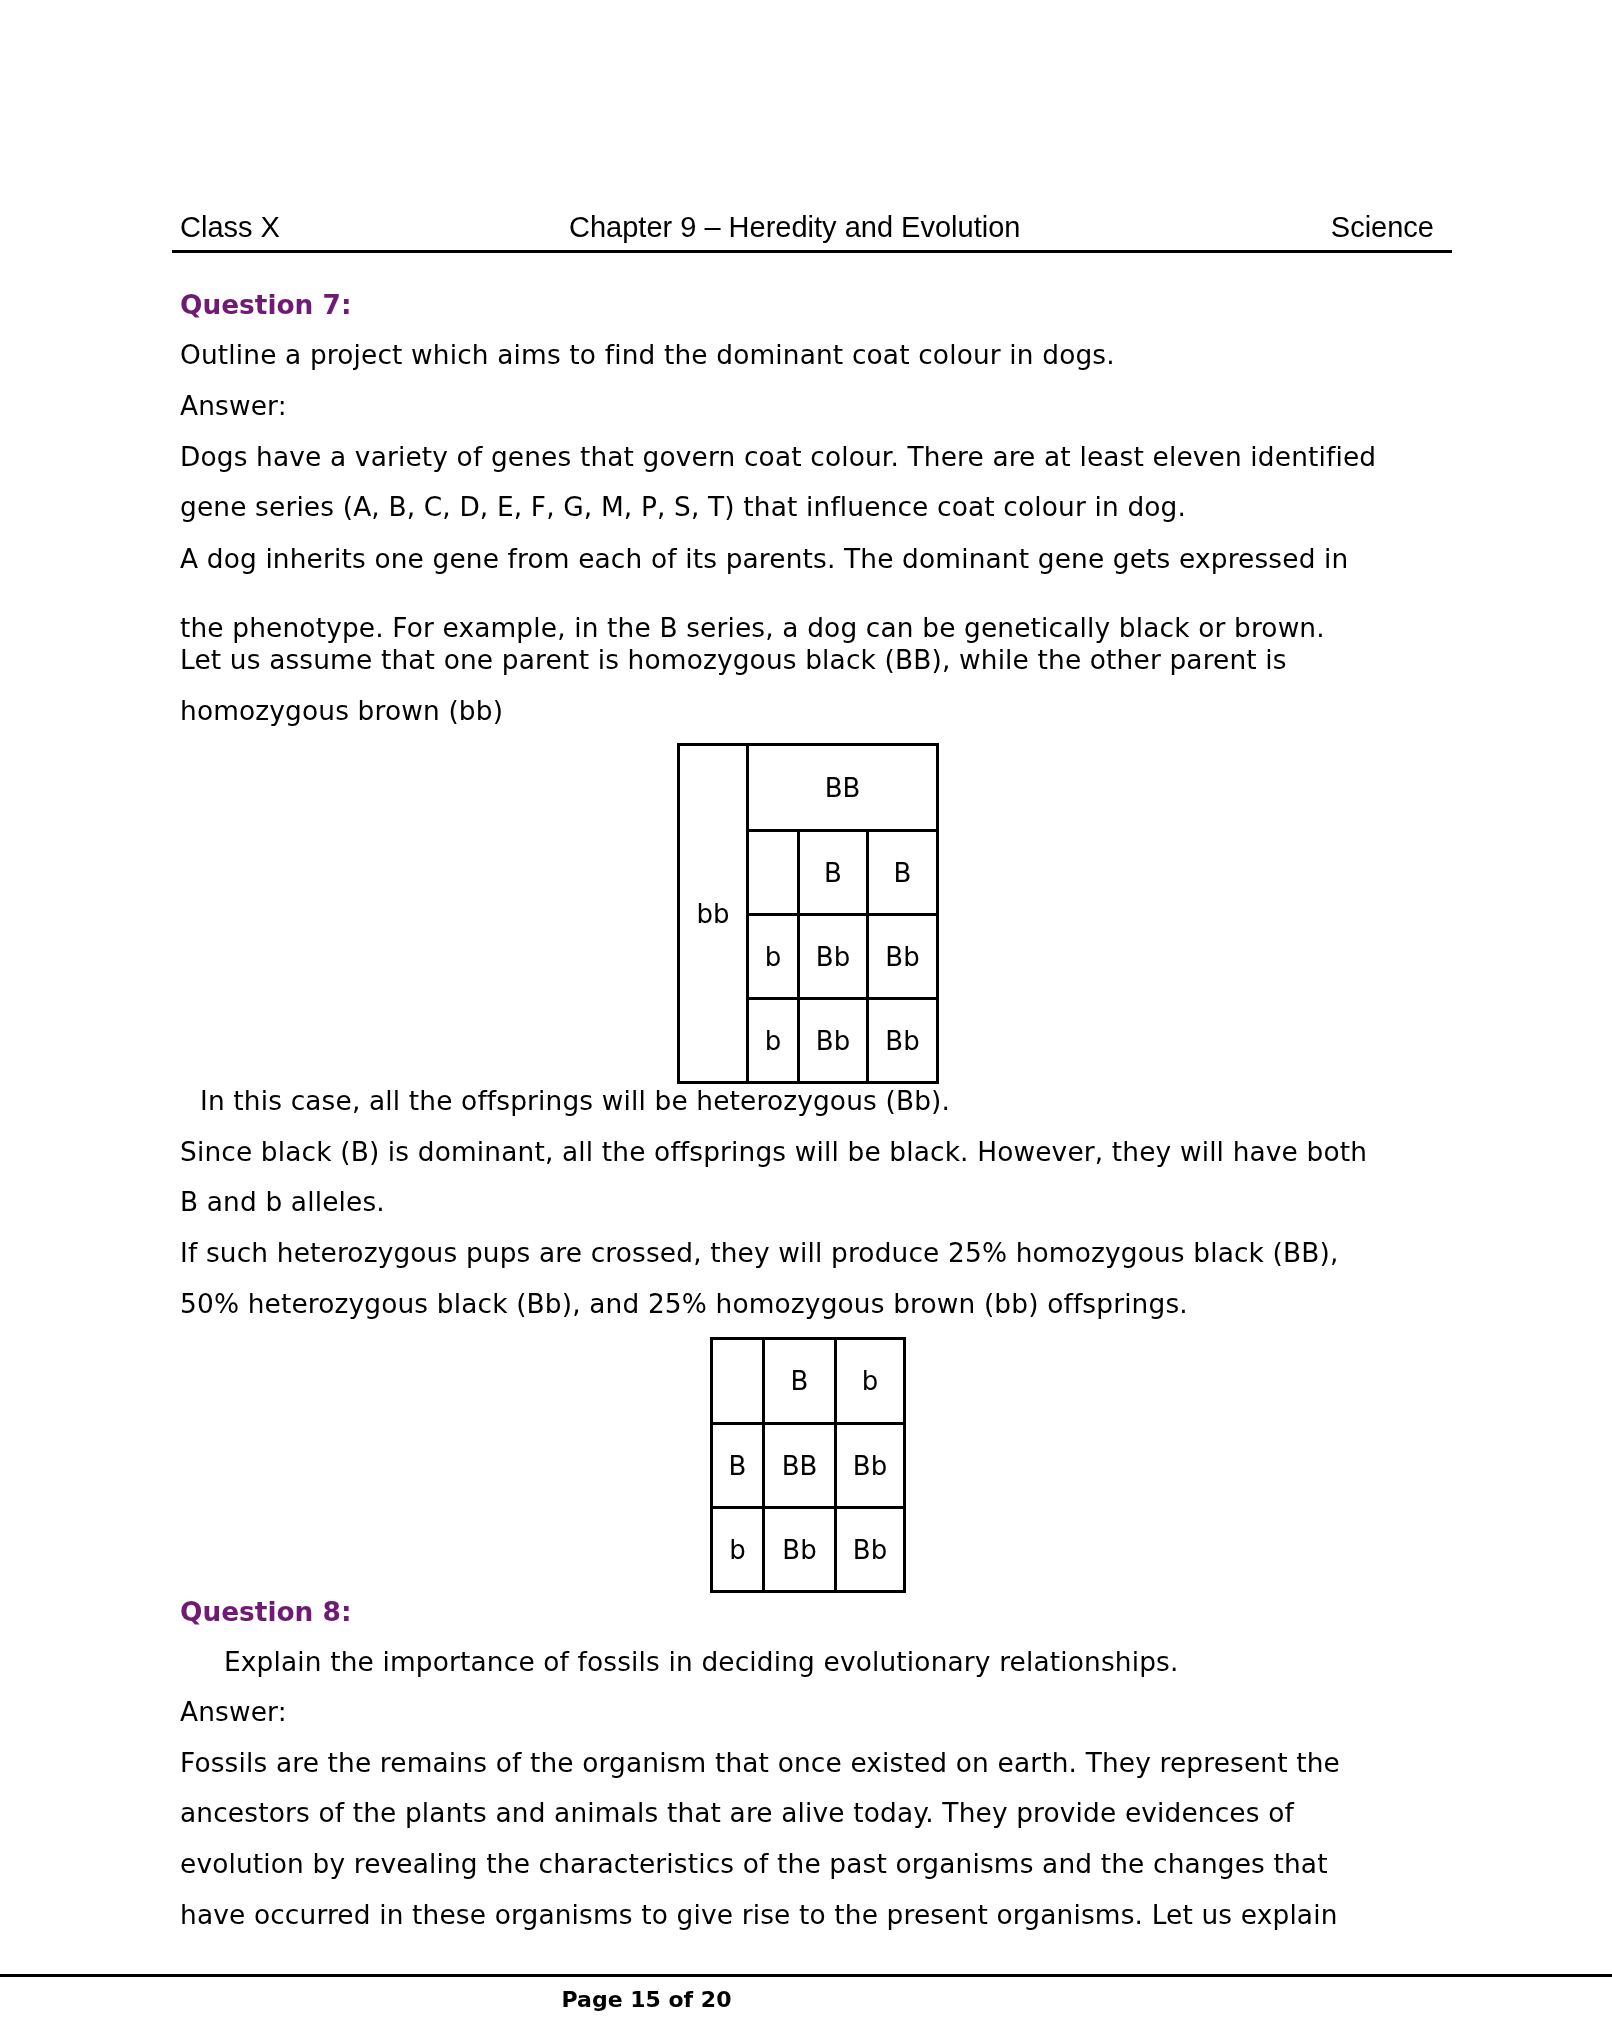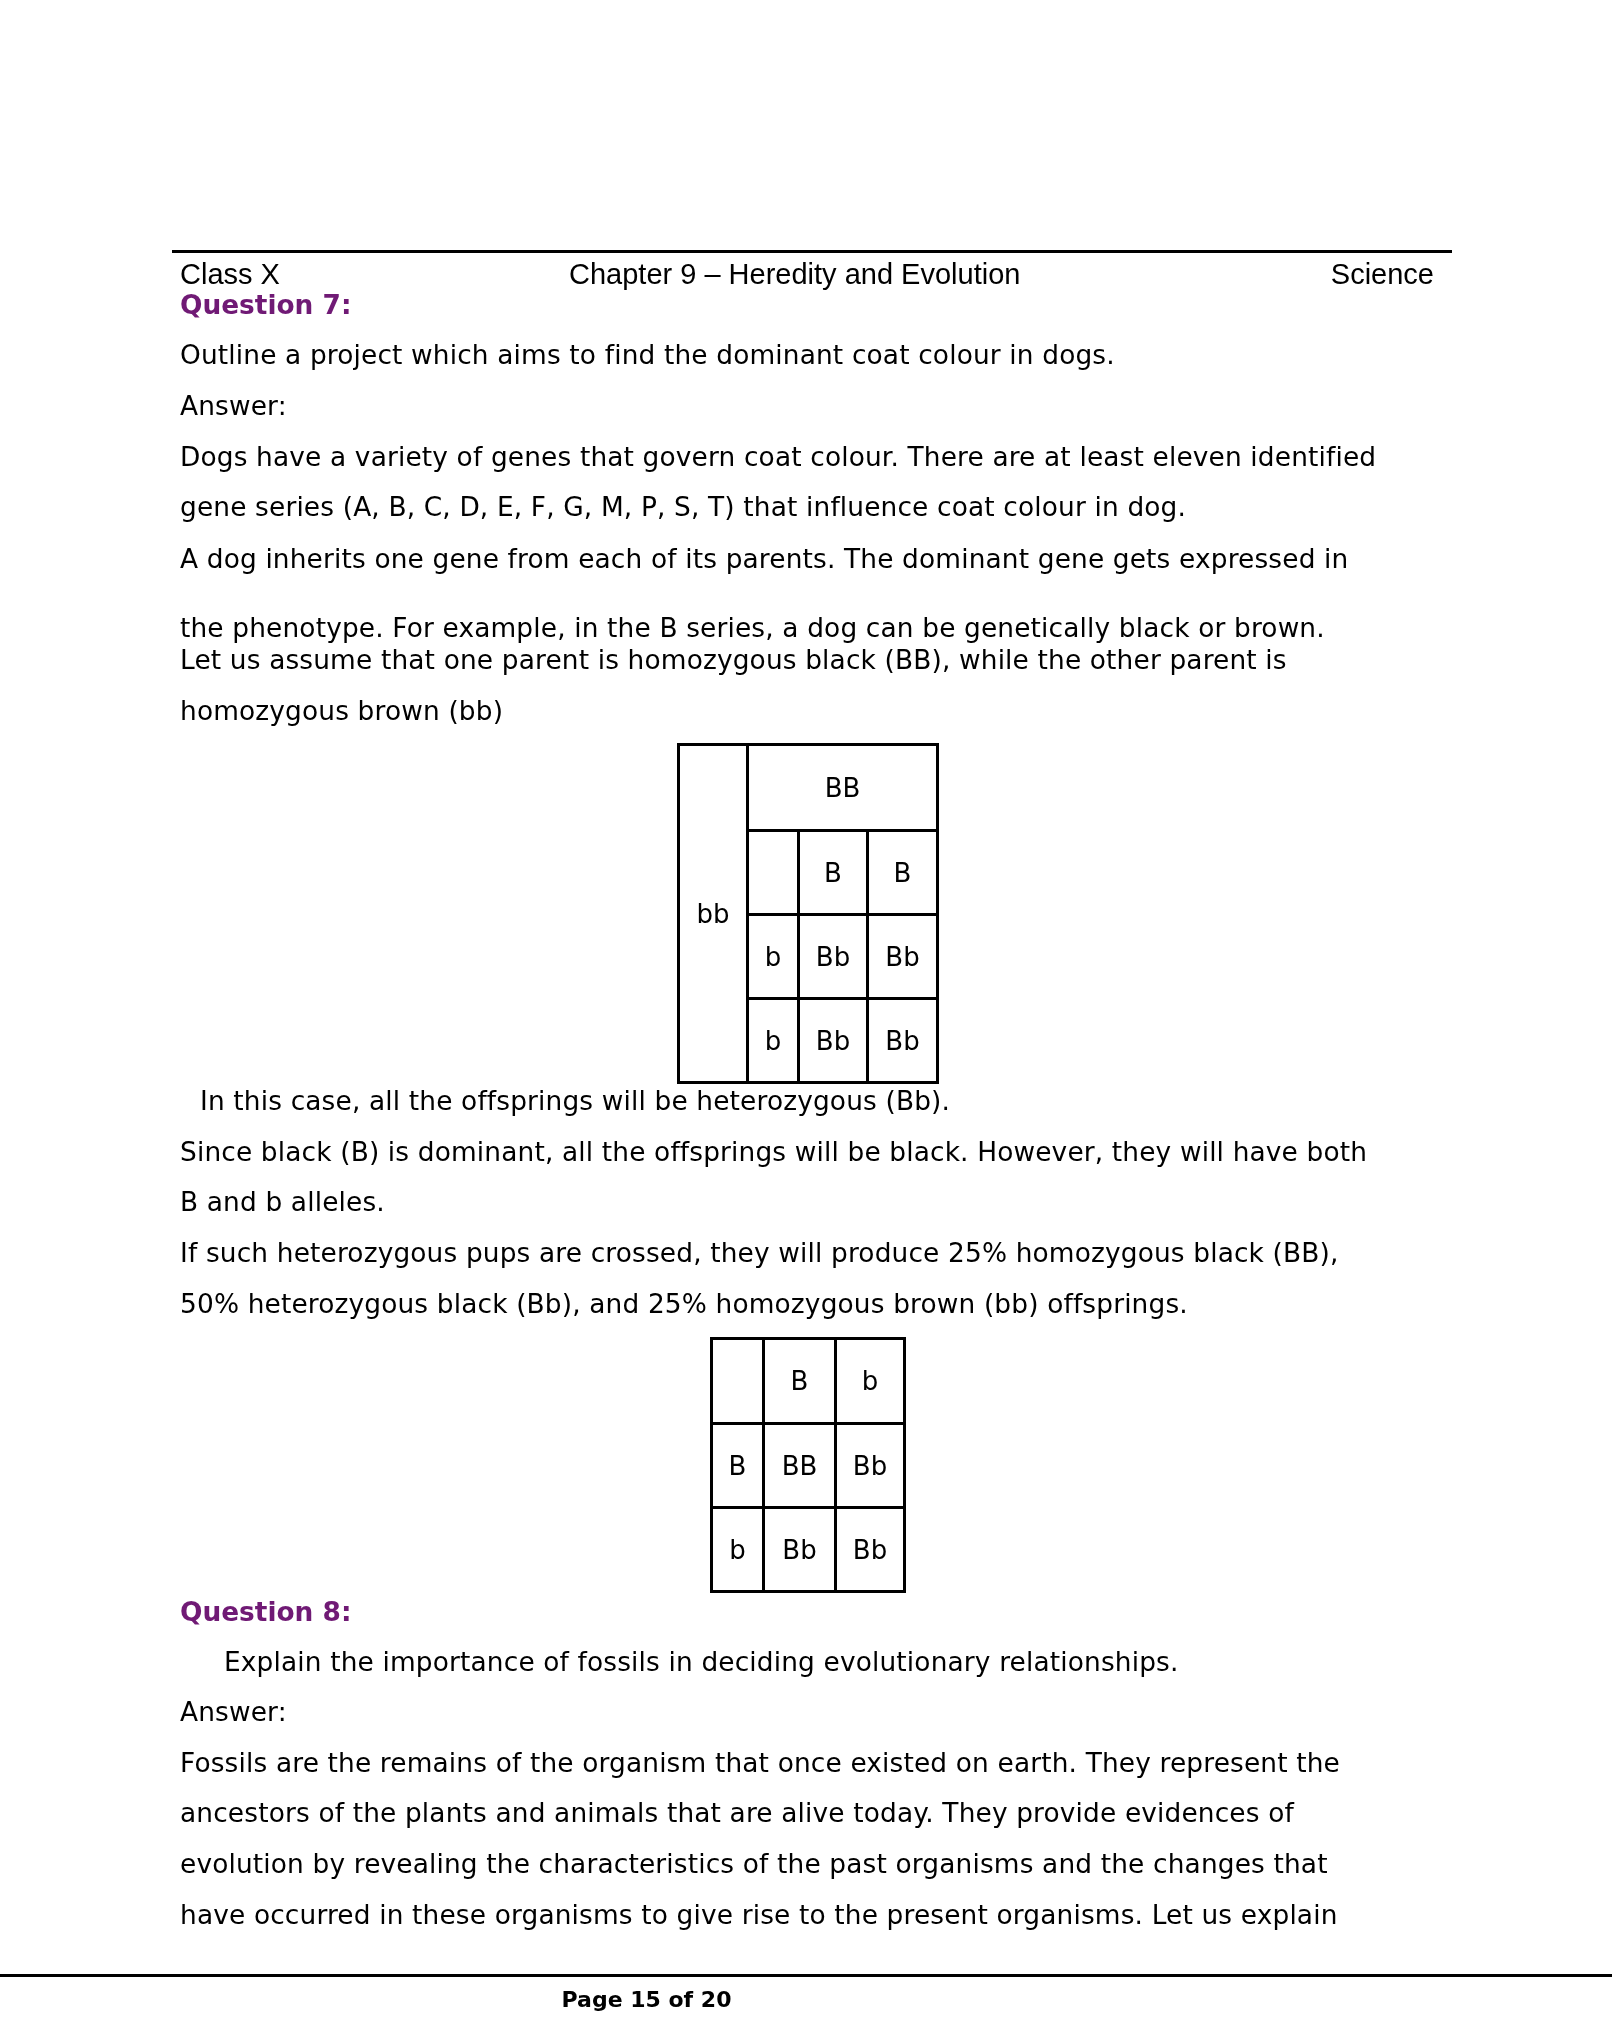--- a/index.html
+++ b/index.html
@@ -15,21 +15,20 @@
     font-family: "DejaVu Sans", sans-serif;
     color: #000000;
   }
   .hdr {
     position: absolute;
     top: 210px;
     font-family: "Liberation Sans", sans-serif;
     font-size: 29px;
     line-height: 34px;
     white-space: nowrap;
-    margin-top: 47px;
   }
   #hdr-left { left: 180px; }
   #hdr-center { left: 569px; }
   #hdr-right { right: 178px; }
   .hdr-rule {
     position: absolute;
     left: 172px;
     width: 1280px;
     top: 250px;
     height: 3px;

